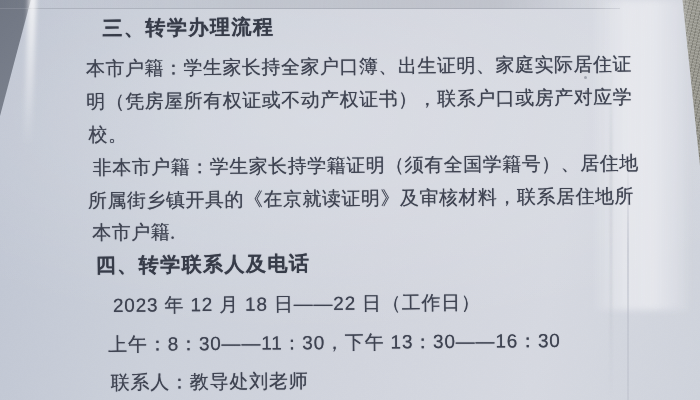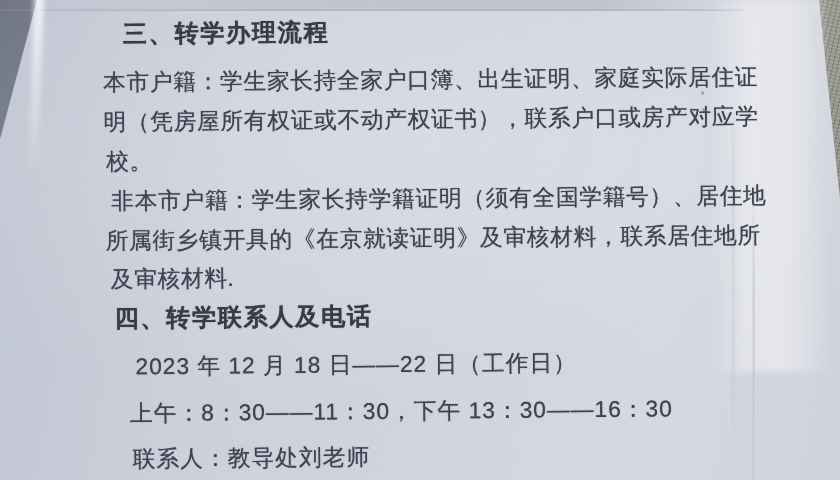--- a/index.html
+++ b/index.html
@@ -128,21 +128,21 @@
 
   <div class="text-block">
     <div class="line heading l-h1">三、转学办理流程</div>
 
     <div class="line l-p1a">本市户籍：学生家长持全家户口簿、出生证明、家庭实际居住证</div>
     <div class="line l-p1b">明（凭房屋所有权证或不动产权证书），联系户口或房产对应学</div>
     <div class="line l-p1c">校。</div>
 
     <div class="line l-p2a">非本市户籍：学生家长持学籍证明（须有全国学籍号）、居住地</div>
     <div class="line l-p2b">所属街乡镇开具的《在京就读证明》及审核材料，联系居住地所</div>
-    <div class="line l-p2c">及审核材料.</div>
+    <div class="line l-p2c">本市户籍.</div>
 
     <div class="line heading l-h2">四、转学联系人及电话</div>
 
     <div class="line meta-line l-dt">2023 年 12 月 18 日——22 日（工作日）</div>
     <div class="line meta-line l-tm">上午：8：30——11：30，下午 13：30——16：30</div>
     <div class="line meta-line l-ct">联系人：教导处刘老师</div>
   </div>
 
   <svg class="grain" width="700" height="400" xmlns="http://www.w3.org/2000/svg">
     <filter id="noise">

